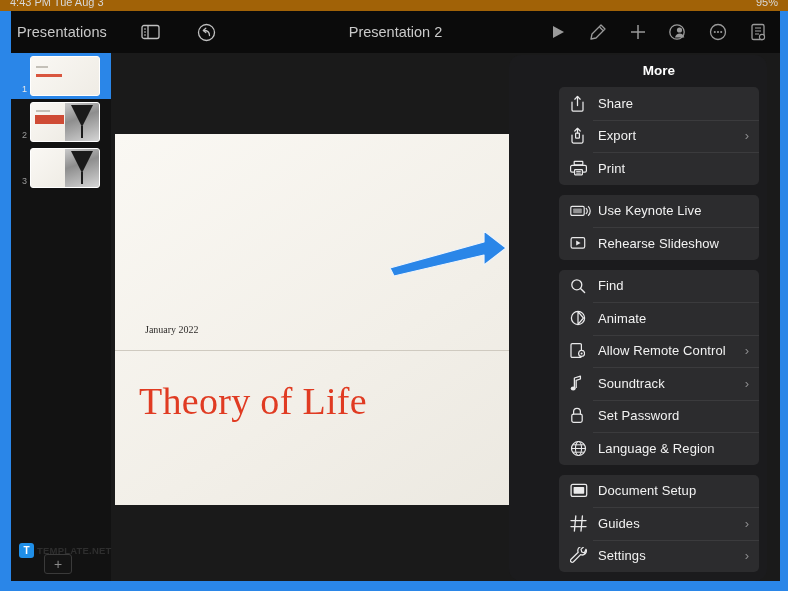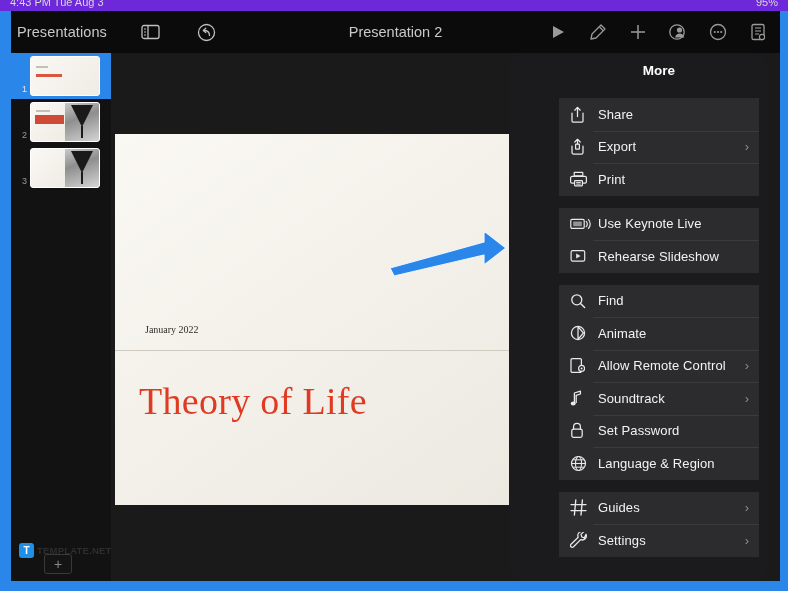--- a/index.html
+++ b/index.html
@@ -12,21 +12,21 @@
   #app {
     position: relative;
     width: 788px; height: 591px;
     background: #000;
   }
 
   
   .statusbar {
     position: absolute; top: 0; left: 0;
     width: 788px; height: 11px;
-    background: #6d28d9;
+    background: #a16207;
     overflow: hidden;
     z-index: 3;
   }
   .statusbar .sb-left {
     position: absolute; left: 10px; top: -4px;
     font-size: 11px; color: #d8d8d8; white-space: nowrap;
   }
   .statusbar .sb-right {
     position: absolute; right: 10px; top: -4px;
     font-size: 11px; color: #d8d8d8; white-space: nowrap;
@@ -207,23 +207,23 @@
     overflow: hidden;
     font-size: 13px;
     padding-left: 42px;
   }
   .menu-title {
     height: 31px;
     display: flex; align-items: center; justify-content: center;
     color: #ffffff; font-size: 13.5px; font-weight: bold;
   }
   .menu-group {
-    margin: 12px 8px 10px 8px;
+    margin: 1px 8px 10px 8px;
     background: #2c2c2e;
-    border-radius: 0;
+    border-radius: 5px;
     overflow: hidden;
   }
   .menu-item {
     position: relative;
     height: 32.5px;
     display: flex; align-items: center;
     padding: 0 10px 0 11px;
     cursor: pointer;
   }
   .menu-item + .menu-item::before {
@@ -509,20 +509,29 @@
                 <line x1="2.7" y1="4.8" x2="14.3" y2="4.8" stroke="#e9e9ea" stroke-width="1"></line>
                 <line x1="2.7" y1="12.2" x2="14.3" y2="12.2" stroke="#e9e9ea" stroke-width="1"></line>
               </svg>
             </span>
             <span class="mi-label">Language &amp; Region</span>
           </div>
         </div>
         <div class="menu-group">
           <div class="menu-item">
             <span class="mi-icon">
+              <svg width="18" height="15" viewBox="0 0 18 15">
+                <rect x="1.1" y="1.4" width="15.6" height="12" rx="1.6" fill="none" stroke="#e9e9ea" stroke-width="1.3"></rect>
+                <rect x="3.6" y="4" width="10.6" height="6.8" rx="0.7" fill="#e9e9ea"></rect>
+              </svg>
+            </span>
+            <span class="mi-label">Document Setup</span>
+          </div>
+          <div class="menu-item">
+            <span class="mi-icon">
               <svg width="17" height="17" viewBox="0 0 17 17">
                 <line x1="5.8" y1="1" x2="4.4" y2="16" stroke="#e9e9ea" stroke-width="1.35" stroke-linecap="round"></line>
                 <line x1="12.4" y1="1" x2="11" y2="16" stroke="#e9e9ea" stroke-width="1.35" stroke-linecap="round"></line>
                 <line x1="1" y1="5.6" x2="16" y2="5.6" stroke="#e9e9ea" stroke-width="1.35" stroke-linecap="round"></line>
                 <line x1="1" y1="11.6" x2="16" y2="11.6" stroke="#e9e9ea" stroke-width="1.35" stroke-linecap="round"></line>
               </svg>
             </span>
             <span class="mi-label">Guides</span>
             <span class="mi-chev">›</span>
           </div>

